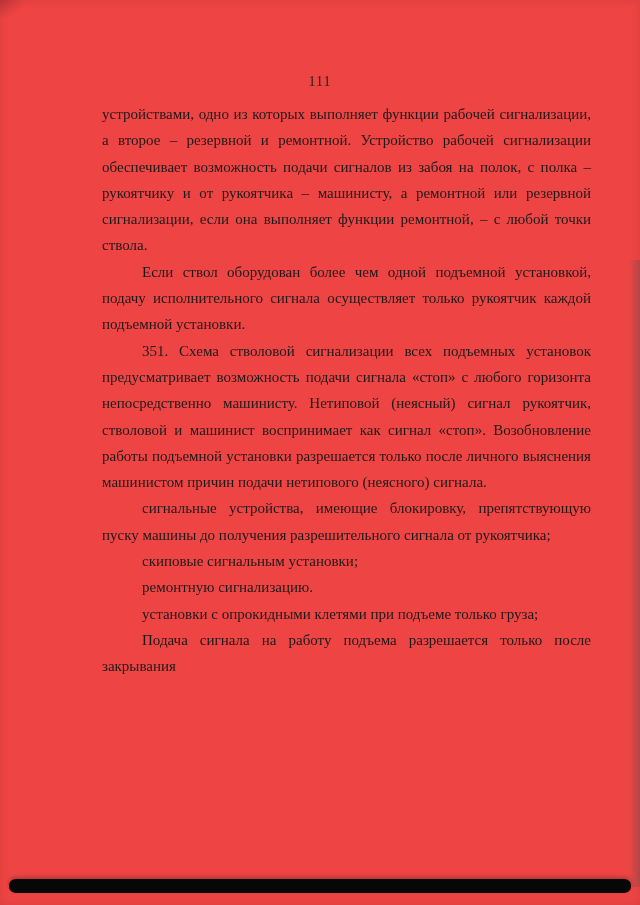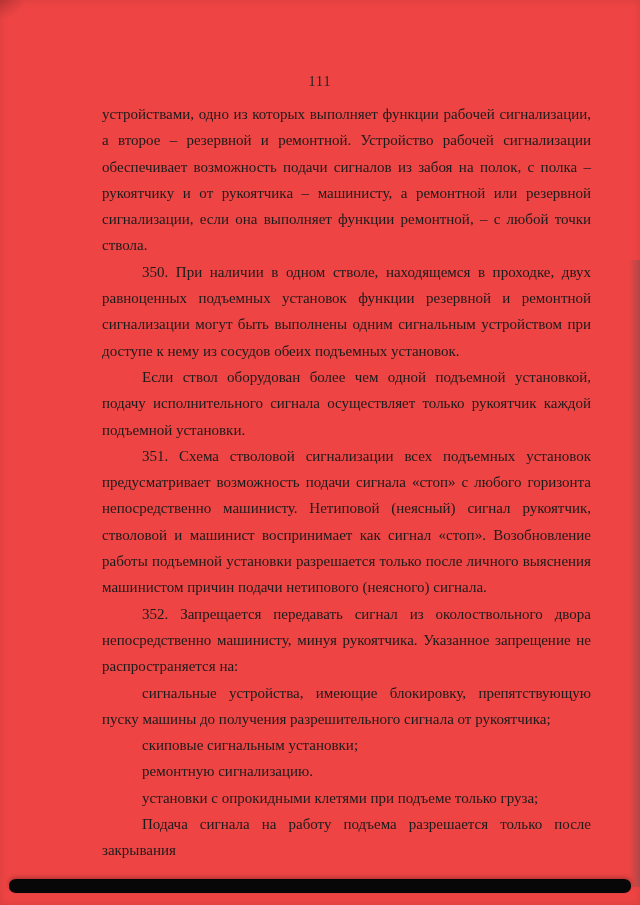--- a/index.html
+++ b/index.html
@@ -73,24 +73,22 @@
 <body>
 
 <div class="page">
 
   <div class="scan-corner-top-left"></div>
 
   <div class="page-number">111</div>
 
   <div class="content">
     <p class="para">устройствами, одно из которых выполняет функции рабочей сигнализации, а второе – резервной и ремонтной. Устройство рабочей сигнализации обеспечивает возможность подачи сигналов из забоя на полок, с полка – рукоятчику и от рукоятчика – машинисту, а ремонтной или резервной сигнализации, если она выполняет функции ремонтной, – с любой точки ствола.</p>
-    <p class="para indent">350. При наличии в одном стволе, находящемся в проходке, двух равноценных подъемных установок функции резервной и ремонтной сигнализации могут быть выполнены одним сигнальным устройством при доступе к нему из сосудов обеих подъемных установок.</p>
     <p class="para indent">Если ствол оборудован более чем одной подъемной установкой, подачу исполнительного сигнала осуществляет только рукоятчик каждой подъемной установки.</p>
     <p class="para indent">351. Схема стволовой сигнализации всех подъемных установок предусматривает возможность подачи сигнала «стоп» с любого горизонта непосредственно машинисту. Нетиповой (неясный) сигнал рукоятчик, стволовой и машинист воспринимает как сигнал «стоп». Возобновление работы подъемной установки разрешается только после личного выяснения машинистом причин подачи нетипового (неясного) сигнала.</p>
-    <p class="para indent">352. Запрещается передавать сигнал из околоствольного двора непосредственно машинисту, минуя рукоятчика. Указанное запрещение не распространяется на:</p>
     <p class="para indent">сигнальные устройства, имеющие блокировку, препятствующую пуску машины до получения разрешительного сигнала от рукоятчика;</p>
     <p class="para indent">скиповые сигнальным установки;</p>
     <p class="para indent">ремонтную сигнализацию.</p>
     <p class="para indent">установки с опрокидными клетями при подъеме только груза;</p>
     <p class="para indent">Подача сигнала на работу подъема разрешается только после закрывания</p>
   </div>
 
   <div class="scan-shadow-right"></div>
   <div class="scan-bar-bottom"></div>
 

